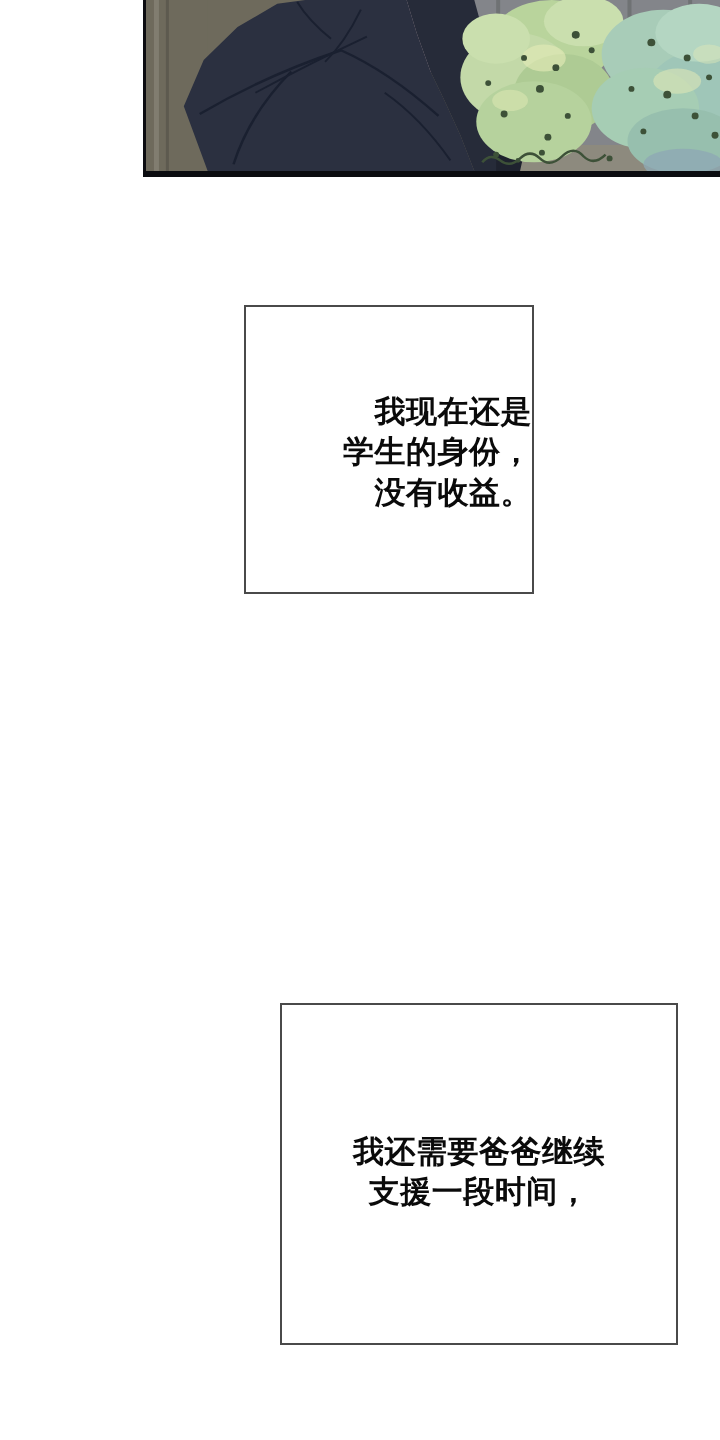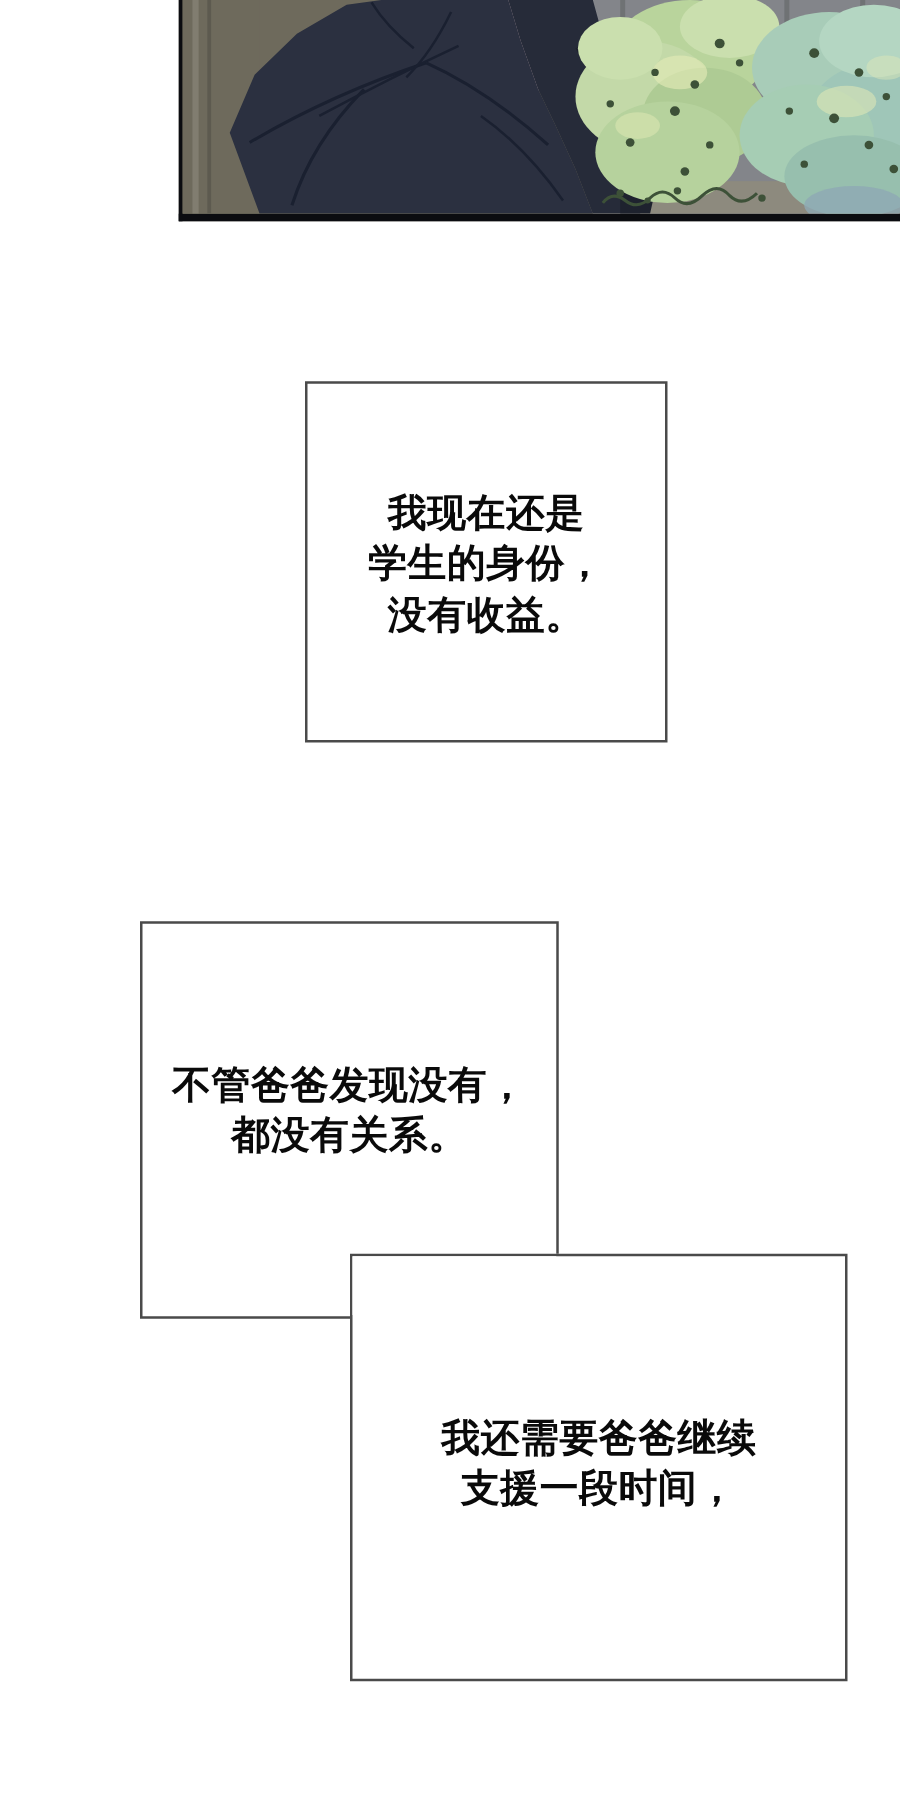--- a/index.html
+++ b/index.html
@@ -62,20 +62,21 @@
   
   #bubble-one {
     left: 244px;
     top: 305px;
     width: 290px;
     height: 289px;
   }
   #bubble-one .bubble-text {
     top: 84px;
     font-size: 31px;
+    text-align: right;
   }
 
   
   #bubble-two-upper {
     left: 112px;
     top: 737px;
     width: 335px;
     height: 318px;
   }
   #bubble-two-upper .bubble-text {
@@ -203,24 +204,20 @@
       <ellipse cx="540" cy="170" rx="40" ry="16" fill="#8fa9b4" opacity="0.8"></ellipse>
     </svg>
   </div>
 
   <div class="bubble bubble-rect" id="bubble-one">
     <div class="bubble-text">我现在还是
 学生的身份，
 没有收益。</div>
   </div>
 
-  <div class="bubble bubble-rect" id="bubble-two-upper">
-    <div class="bubble-text">不管爸爸发现没有，
-都没有关系。</div>
-  </div>
 
   <div class="bubble bubble-rect" id="bubble-two-lower">
     <div class="bubble-text">我还需要爸爸继续
 支援一段时间，</div>
   </div>
 
   <div class="seam" id="seam-vertical"></div>
 
 </div>
 

